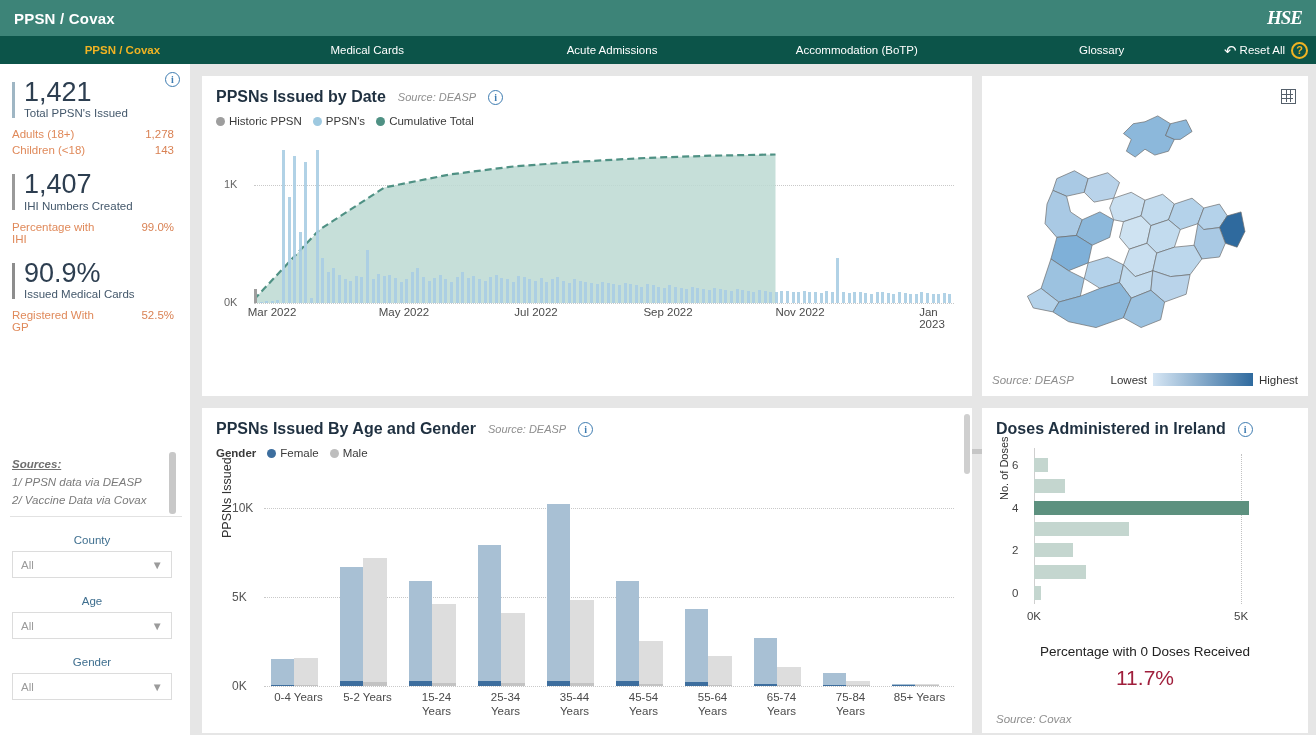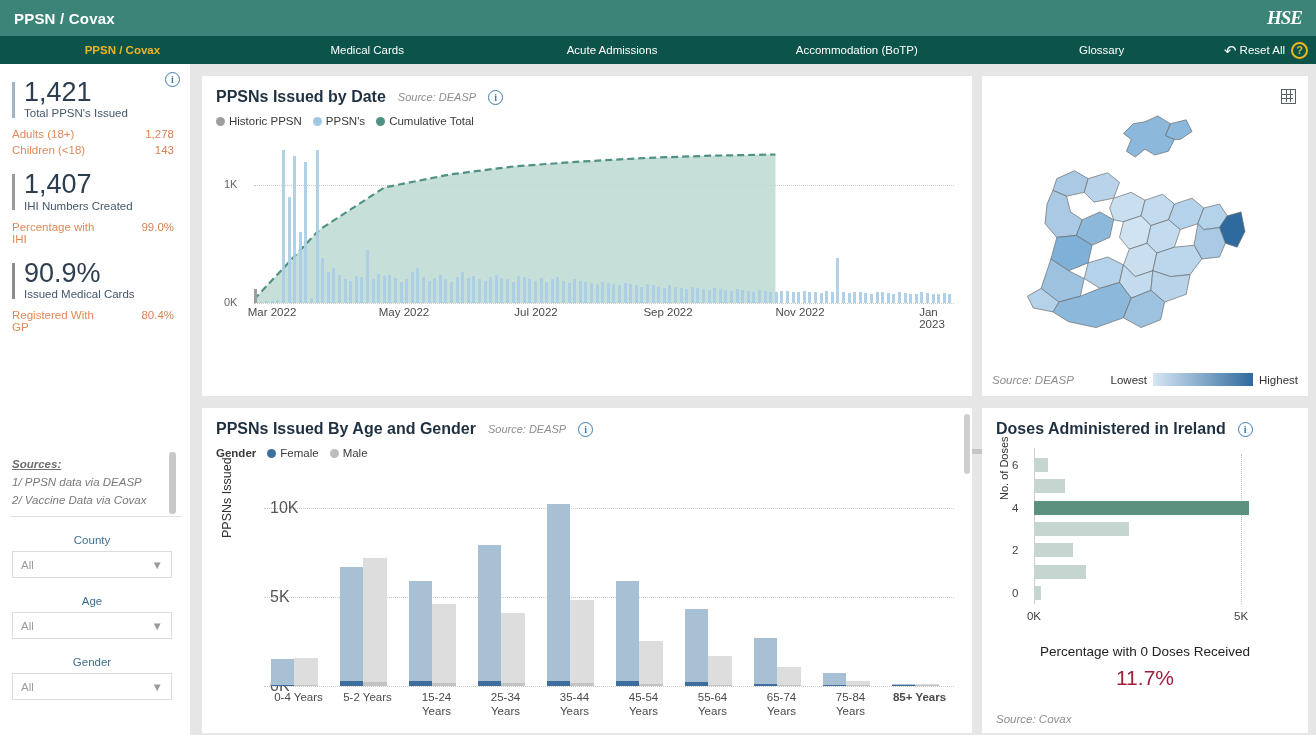--- a/index.html
+++ b/index.html
@@ -128,21 +128,21 @@
                border: 1.5px solid #55606b; cursor: pointer; }
   .grid-icon i { position: absolute; background: #55606b; }
 
   
   .ag-wrap { position: absolute; left: 14px; top: 70px; width: 740px; height: 250px; }
   .ag-ytitle {
     position: absolute; left: 4px; top: 60px; font-size: 12.5px; color: #333;
     transform: rotate(-90deg); transform-origin: left top; white-space: nowrap;
   }
   .ag-plot { position: absolute; left: 48px; top: 12px; width: 690px; height: 196px; }
-  .ag-ylab { position: absolute; left: 20px; font-size: 16px; color: #555; transform: translateY(-50%); margin-left: 38px; }
+  .ag-ylab { position: absolute; left: 20px; font-size: 12px; color: #555; transform: translateY(-50%); }
   .ag-cats { position: absolute; left: 48px; top: 212px; width: 690px; }
   .ag-cat { position: absolute; font-size: 11.5px; color: #4a4a4a; text-align: center; line-height: 1.25; }
   .bargrp { position: absolute; bottom: 0; display: flex; align-items: flex-end; }
   .bar-f { background: #a8c0d4; position: relative; }
   .bar-f .base { position: absolute; left: 0; bottom: 0; width: 100%; background: #3d6e9e; }
   .bar-m { background: #dddddd; position: relative; }
   .bar-m .base { position: absolute; left: 0; bottom: 0; width: 100%; background: #c3c3c3; }
 
   
   .dz-wrap { position: absolute; left: 10px; top: 40px; width: 306px; height: 175px; }
@@ -222,21 +222,21 @@
     </div>
 
     <div class="kpi-block g3">
       <div class="bar"></div>
       <div class="kpi-val">90.9%</div>
       <div class="kpi-lbl">Issued Medical Cards</div>
     </div>
     <div class="kpi-rows">
       <div class="kpi-row">
         <span>Registered With GP</span>
-        <span class="v">80.4%</span>
+        <span class="v">52.5%</span>
       </div>
     </div>
 
     <div class="sources">
       <b>Sources:</b>
       <div>1/ PPSN data via DEASP</div>
       <div>2/ Vaccine Data via Covax</div>
     </div>
     <div class="side-scroll"></div>
     <div class="side-divider"></div>
@@ -603,21 +603,21 @@
       <div class="ag-cats" id="ag-cats">
           <div class="ag-cat" style="left: 0px; width: 69px;">0-4 Years</div>
           <div class="ag-cat" style="left: 69px; width: 69px;">5-2 Years</div>
           <div class="ag-cat" style="left: 138px; width: 69px;">15-24<br>Years</div>
           <div class="ag-cat" style="left: 207px; width: 69px;">25-34<br>Years</div>
           <div class="ag-cat" style="left: 276px; width: 69px;">35-44<br>Years</div>
           <div class="ag-cat" style="left: 345px; width: 69px;">45-54<br>Years</div>
           <div class="ag-cat" style="left: 414px; width: 69px;">55-64<br>Years</div>
           <div class="ag-cat" style="left: 483px; width: 69px;">65-74<br>Years</div>
           <div class="ag-cat" style="left: 552px; width: 69px;">75-84<br>Years</div>
-          <div class="ag-cat" style="left: 621px; width: 69px; font-weight: bold;">85+ Years</div>
+          <div class="ag-cat" style="left: 621px; width: 69px;">85+ Years</div>
         </div>
     </div>
     <div class="vscroll-right">
         <i></i>
       </div>
   </div>
 
   <div class="panel" id="p-doses">
     <div class="phead">
       <div class="panel-title">Doses Administered in Ireland</div>

